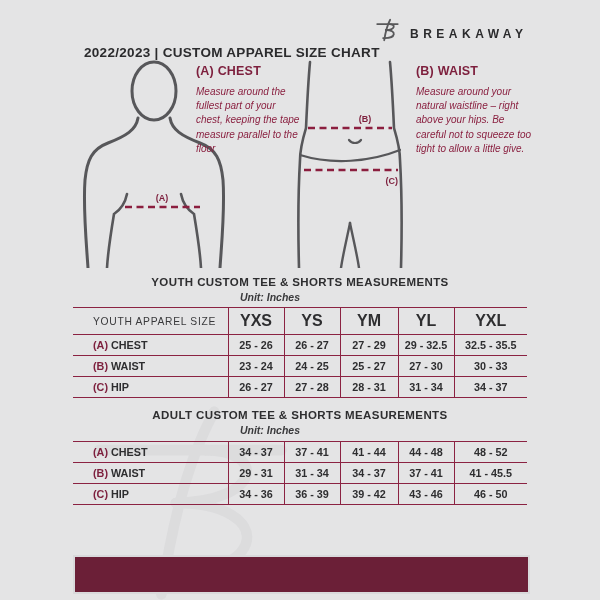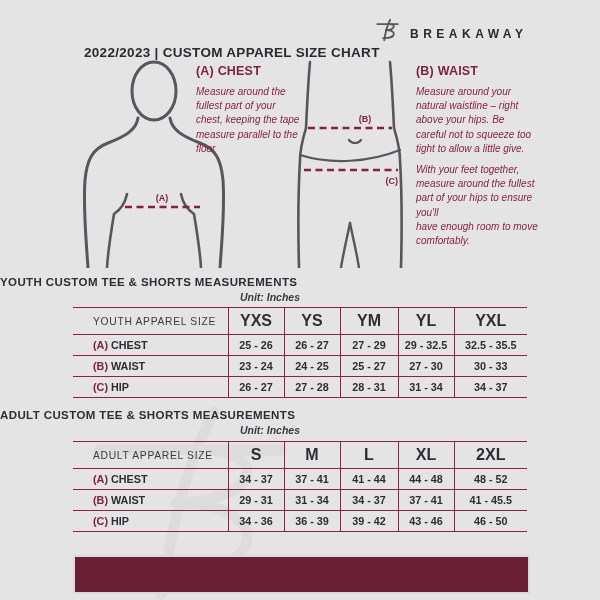--- a/index.html
+++ b/index.html
@@ -37,21 +37,21 @@
 
   
   .instr { z-index:1; }
   .instr-a { left:196px; top:64px; width:106px; }
   .instr-b { left:416px; top:64px; width:118px; }
   .instr-c { left:416px; top:163px; width:122px; }
   .instr-h { font-size:12.5px; font-weight:800; color:#7d1f3d; margin-bottom:7px; letter-spacing:0.2px; }
   .instr-t { font-size:10px; font-style:italic; color:#8a2040; line-height:1.42; white-space:pre-line; }
 
   
-  .sec-title { left:0; width:600px; font-size:11.5px; font-weight:700; letter-spacing:0.4px; color:#2e2e30; }
+  .sec-title { left:0; width:600px; text-align:center; font-size:11.5px; font-weight:700; letter-spacing:0.4px; color:#2e2e30; }
   .sec-unit  { left:0; width:540px; text-align:center; font-size:10.5px; font-style:italic; font-weight:600; color:#3a3a3c; }
   .t1 { top:276px; } .u1 { top:291px; }
   .t2 { top:409px; } .u2 { top:424px; }
 
   
   .size-table {
     border-collapse:collapse; table-layout:fixed; width:454px; z-index:1; position:absolute; left:73px;
     background:transparent;
   }
   .youth { top:307px; }
@@ -121,22 +121,20 @@
 
 <div class="abs instr instr-a">
   <div class="instr-h">(A) CHEST</div>
   <div class="instr-t">Measure around the fullest part of your chest, keeping the tape measure parallel to the floor</div>
 </div>
 <div class="abs instr instr-b">
   <div class="instr-h">(B) WAIST</div>
   <div class="instr-t">Measure around your natural waistline – right above your hips. Be careful not to squeeze too tight to allow a little give.</div>
 </div>
 <div class="abs instr instr-c">
-  <div class="instr-t">With your feet together, measure around the fullest part of your hips to ensure you'll
-have enough room to move comfortably.</div>
 </div>
 
 <div class="abs sec-title t1">YOUTH CUSTOM TEE &amp; SHORTS MEASUREMENTS</div>
 <div class="abs sec-unit u1">Unit: Inches</div>
 
 <table class="size-table youth">
   <colgroup>
       <col style="width:155px">
       <col style="width:56px">
       <col style="width:56px">
@@ -186,28 +184,20 @@
 <table class="size-table adult">
   <colgroup>
       <col style="width:155px">
       <col style="width:56px">
       <col style="width:56px">
       <col style="width:58px">
       <col style="width:56px">
       <col style="width:73px">
     </colgroup>
   <tbody>
-  <tr class="head">
-    <td class="lbl">ADULT APPAREL SIZE</td>
-    <td class="col">S</td>
-    <td class="col">M</td>
-    <td class="col">L</td>
-    <td class="col">XL</td>
-    <td class="col">2XL</td>
-  </tr>
   <tr>
     <td class="lbl"><span class="pfx">(A)</span> <span>CHEST</span></td>
     <td>34 - 37</td>
     <td>37 - 41</td>
     <td>41 - 44</td>
     <td>44 - 48</td>
     <td>48 - 52</td>
   </tr>
   <tr>
     <td class="lbl"><span class="pfx">(B)</span> <span>WAIST</span></td>

